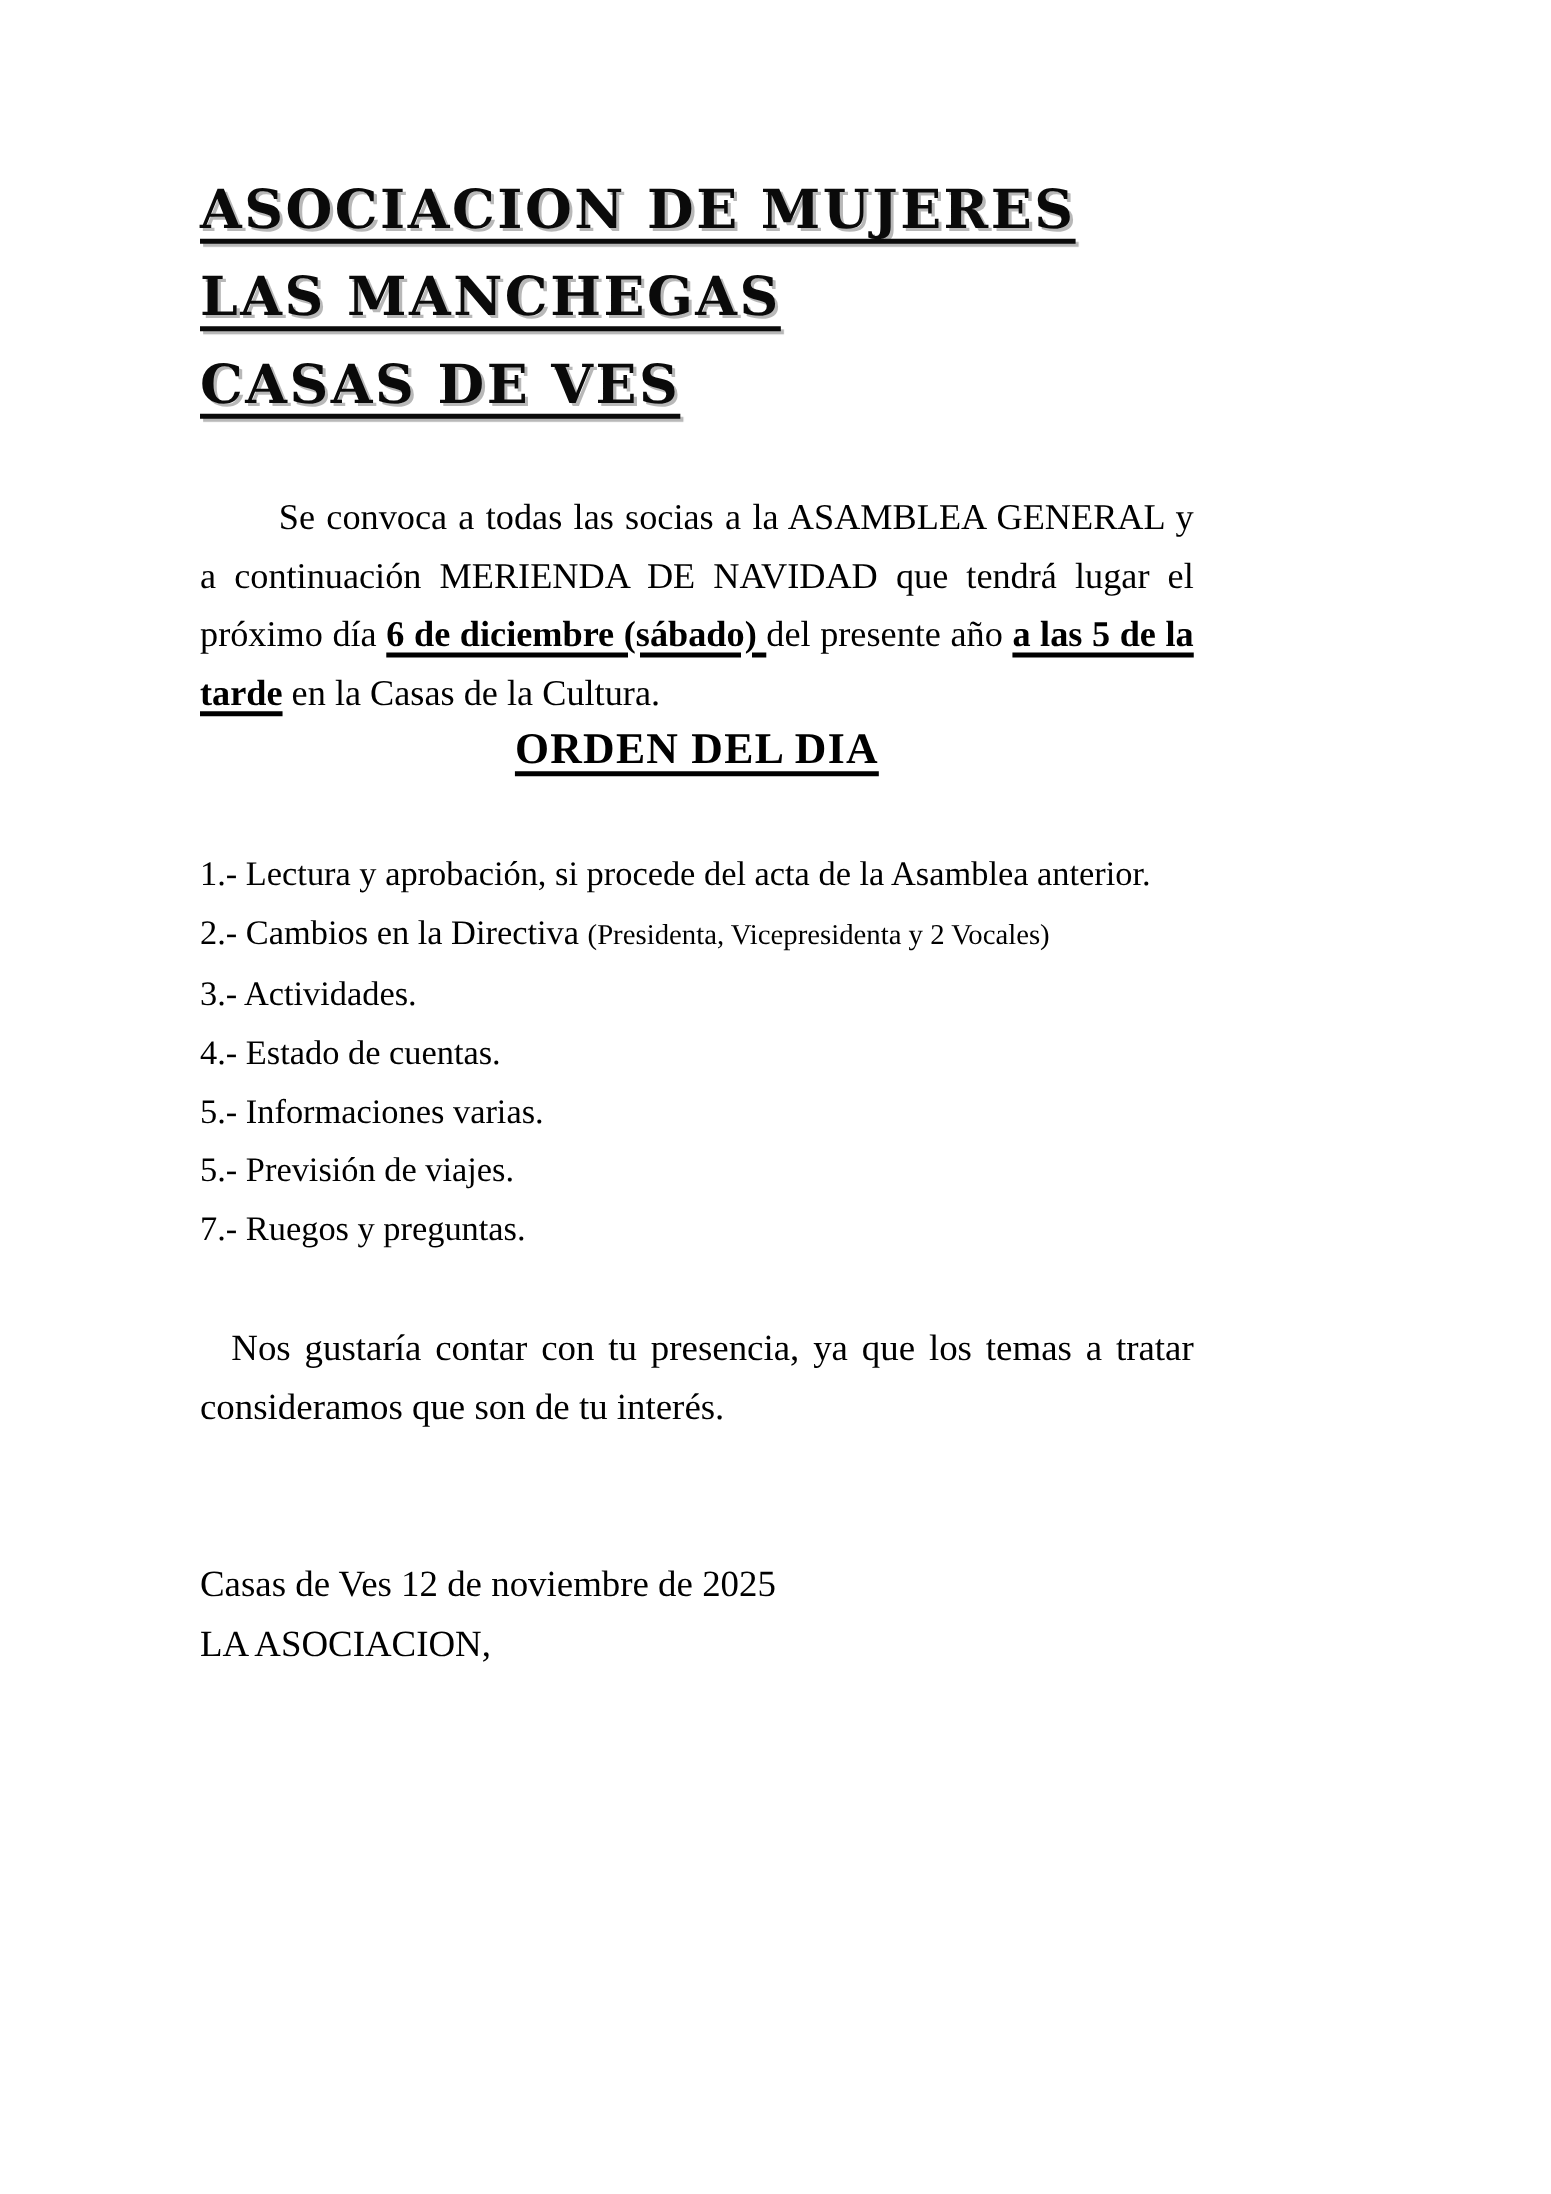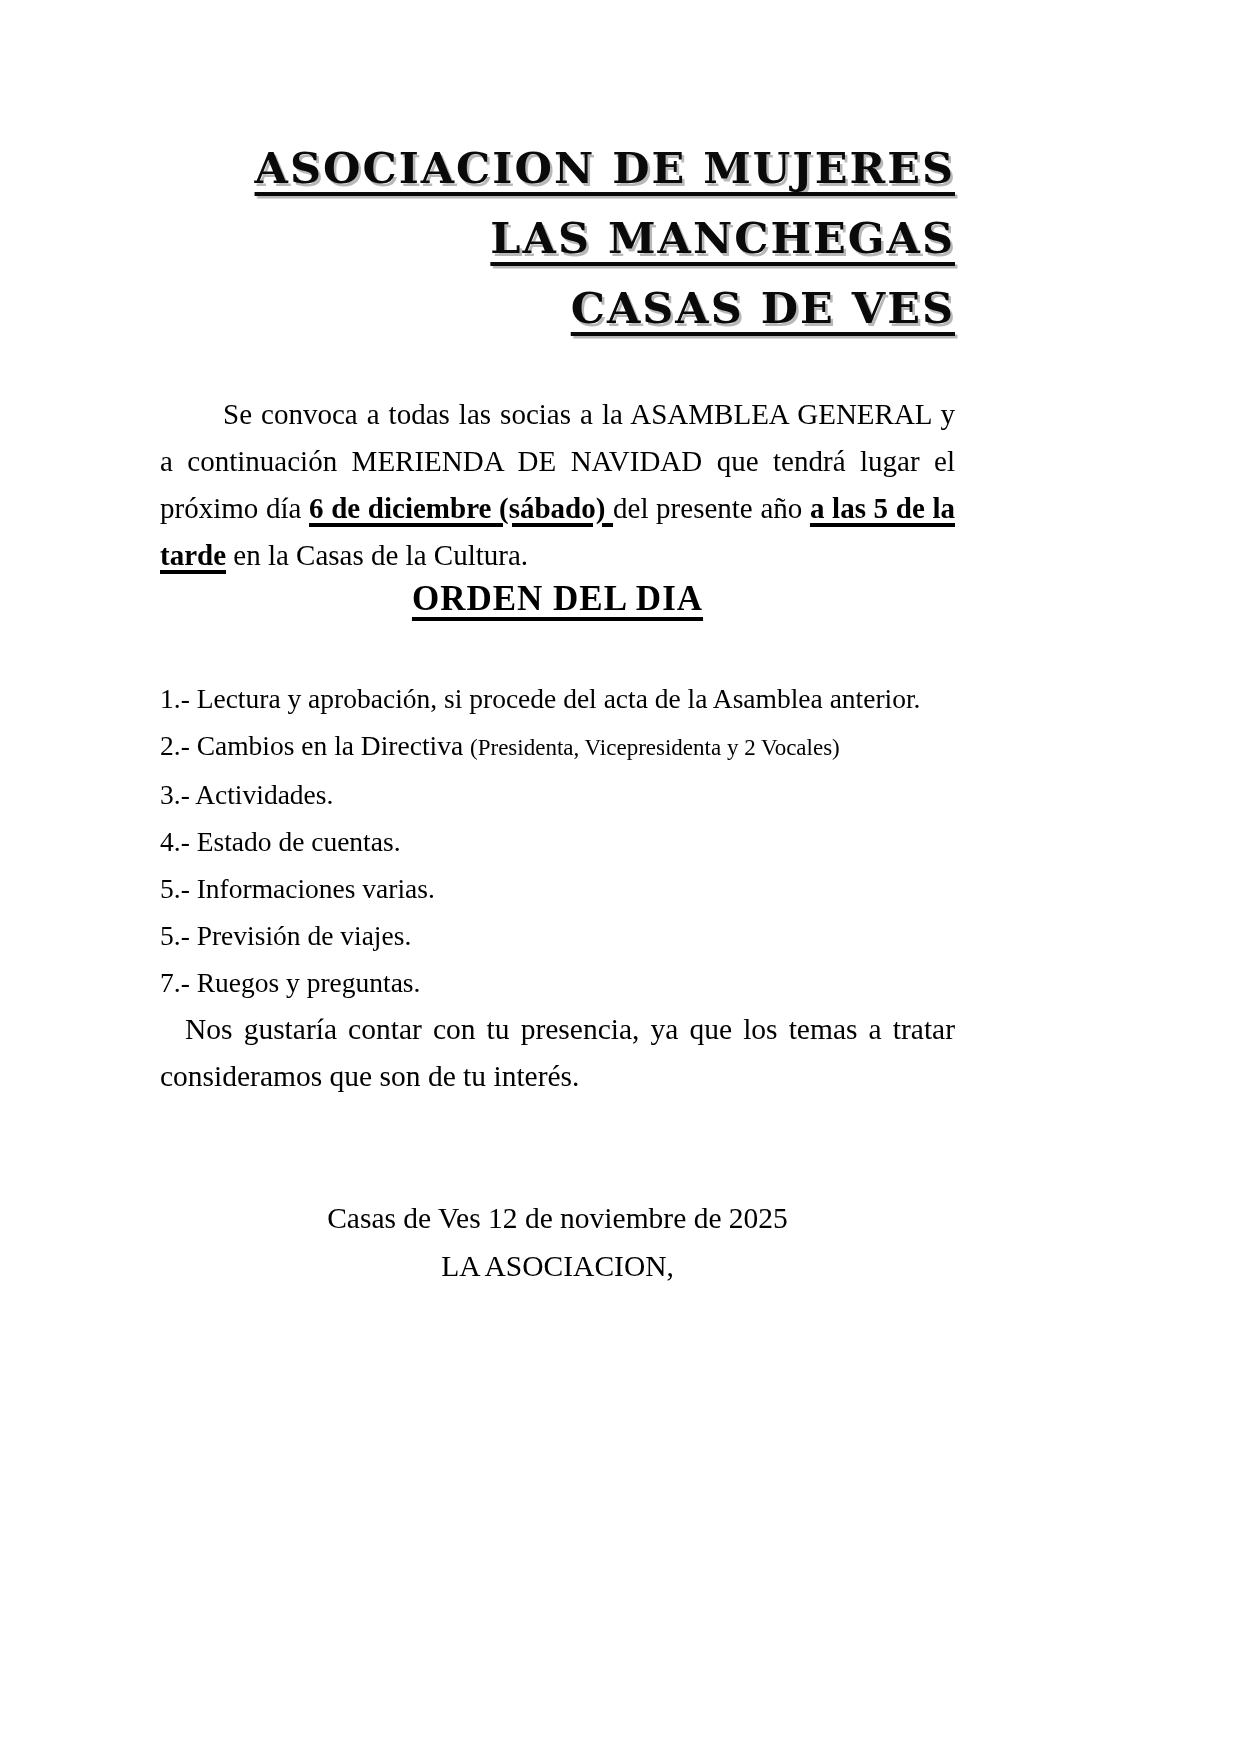--- a/index.html
+++ b/index.html
@@ -9,21 +9,21 @@
     width: 1241px;
     height: 1755px;
     margin: 0 auto;
     background: #ffffff;
     color: #000000;
     font-family: "Liberation Serif", serif;
     padding: 143px 286px 0 160px; 
     overflow: hidden;
   }
   
-  .title-block { text-align: right; margin-bottom: 58px; }
+  .title-block { text-align: left; margin-bottom: 58px; }
   .title-line {
     display: block;
     margin-bottom: 20px;
   }
   .title-line > span {
     font-family: "DejaVu Serif", serif;
     font-weight: bold;
     font-size: 43px;
     letter-spacing: 2px;
     color: #0a0a0a;
@@ -56,28 +56,28 @@
     text-underline-offset: 7px;
   }
   .agenda-list {
     list-style: none;
     margin-top: 56px;
     font-size: 27.5px;
     line-height: 47px;
   }
   .agenda-note { font-size: 23px; text-align: center; }
   .closing {
+    margin-top: 50px;
     font-size: 29.5px;
     line-height: 47px;
     text-align: justify;
     text-indent: 25px;
   }
   .signature {
     margin-top: 94px;
-    text-align: center;
     font-size: 29.5px;
     line-height: 48px;
   }
   .signature div { display: block; }
 </style>
 </head>
 <body>
 
 <div class="page">
 

